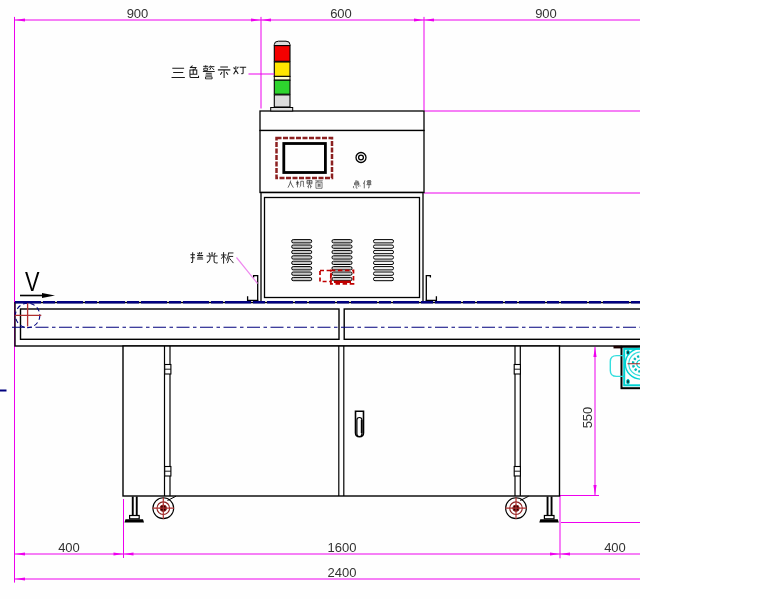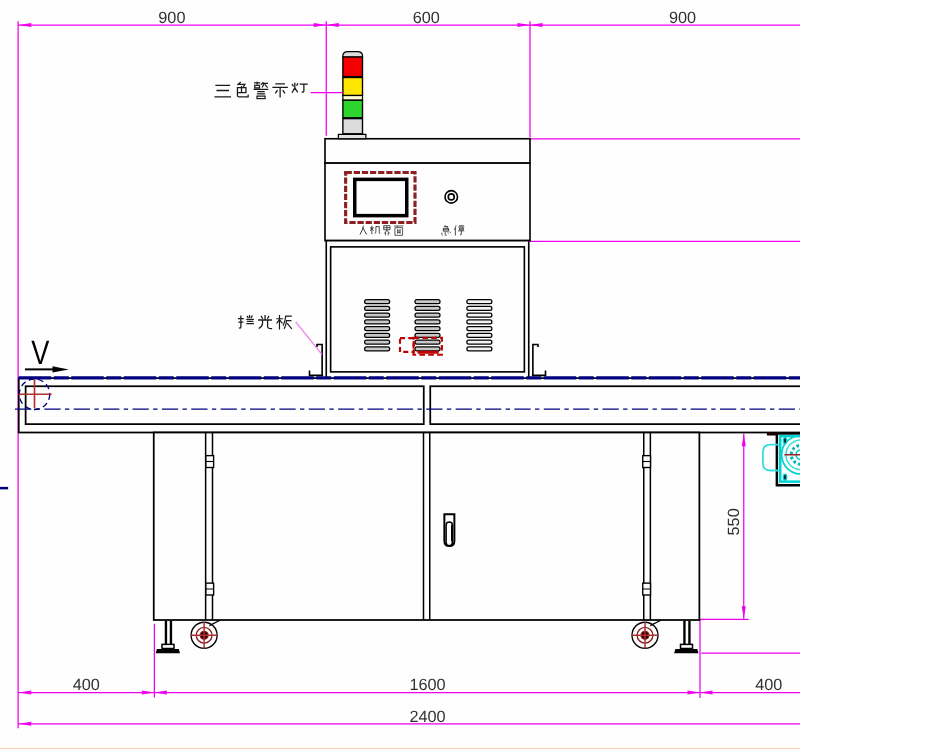--- a/index.html
+++ b/index.html
@@ -1,16 +1,16 @@
 <!DOCTYPE html>
 <html><head>
 <meta charset="utf-8">
 <style>
   html,body{margin:0;padding:0;background:#ffffff;}
-  .page{position:relative;width:640px;height:599px;background:#f97316;overflow:hidden;}
+  .page{position:relative;width:640px;height:599px;background:#c4b5fd;overflow:hidden;}
   svg{display:block;}
   text{font-family:"Liberation Sans",sans-serif;}
 </style>
 </head>
 <body>
 <div class="page">
 <svg width="760" height="599" viewBox="0 0 760 599">
 <defs>
 <symbol id="g-san" viewBox="0 0 100 100">
           <path d="M10,22H90 M16,50H84 M5,85H95" fill="none" stroke="#1a1a1a" stroke-width="7"></path>

